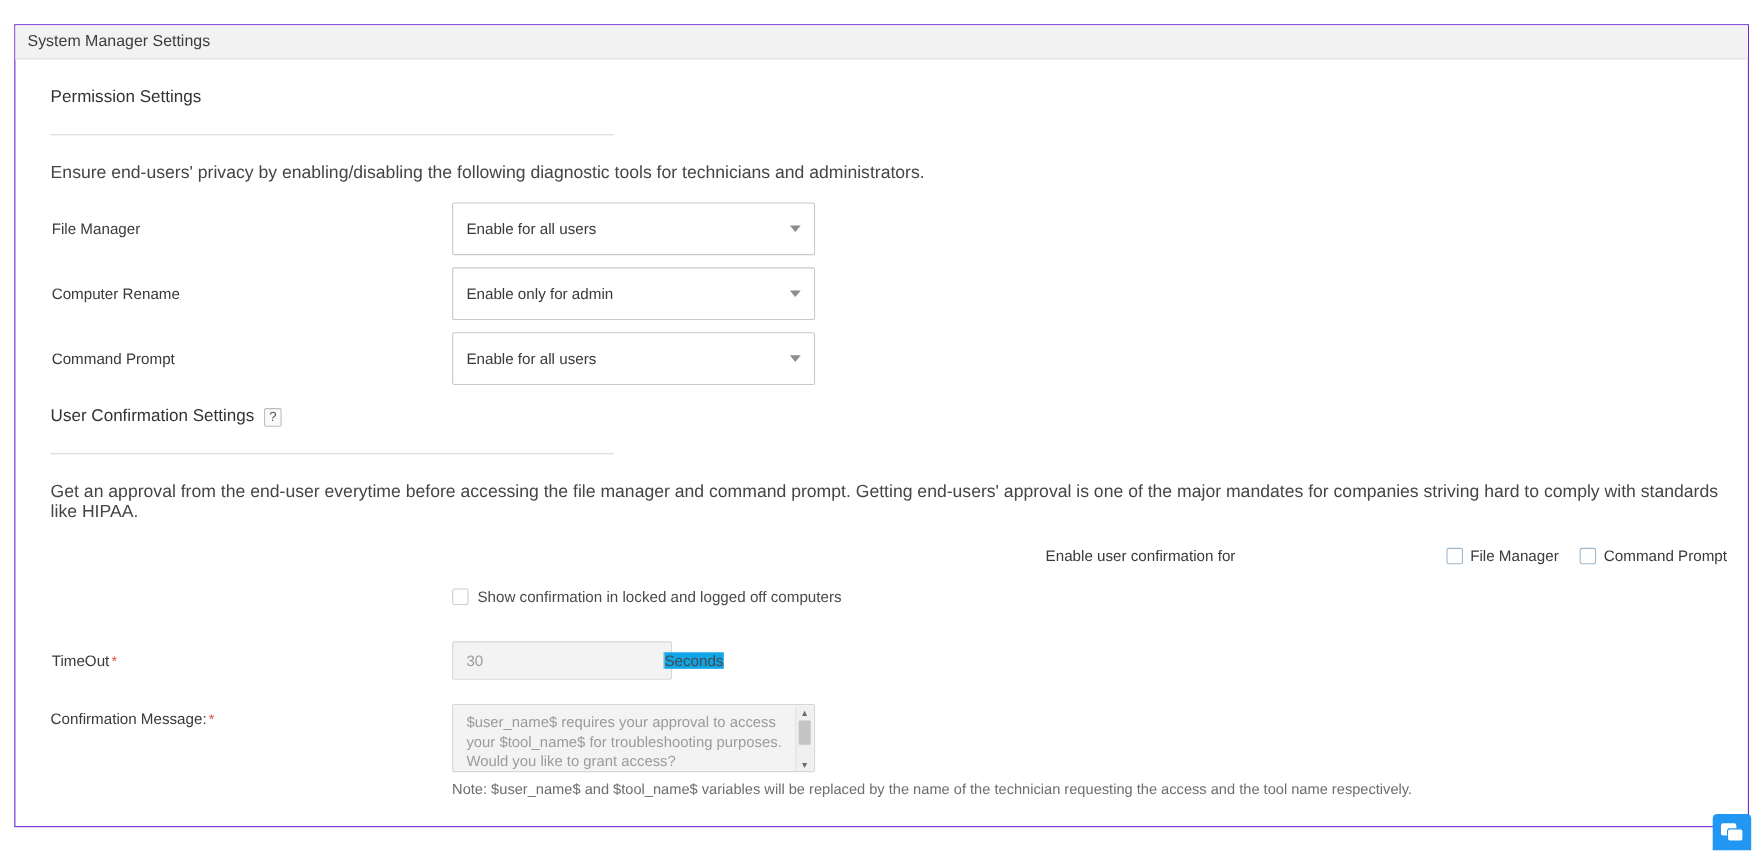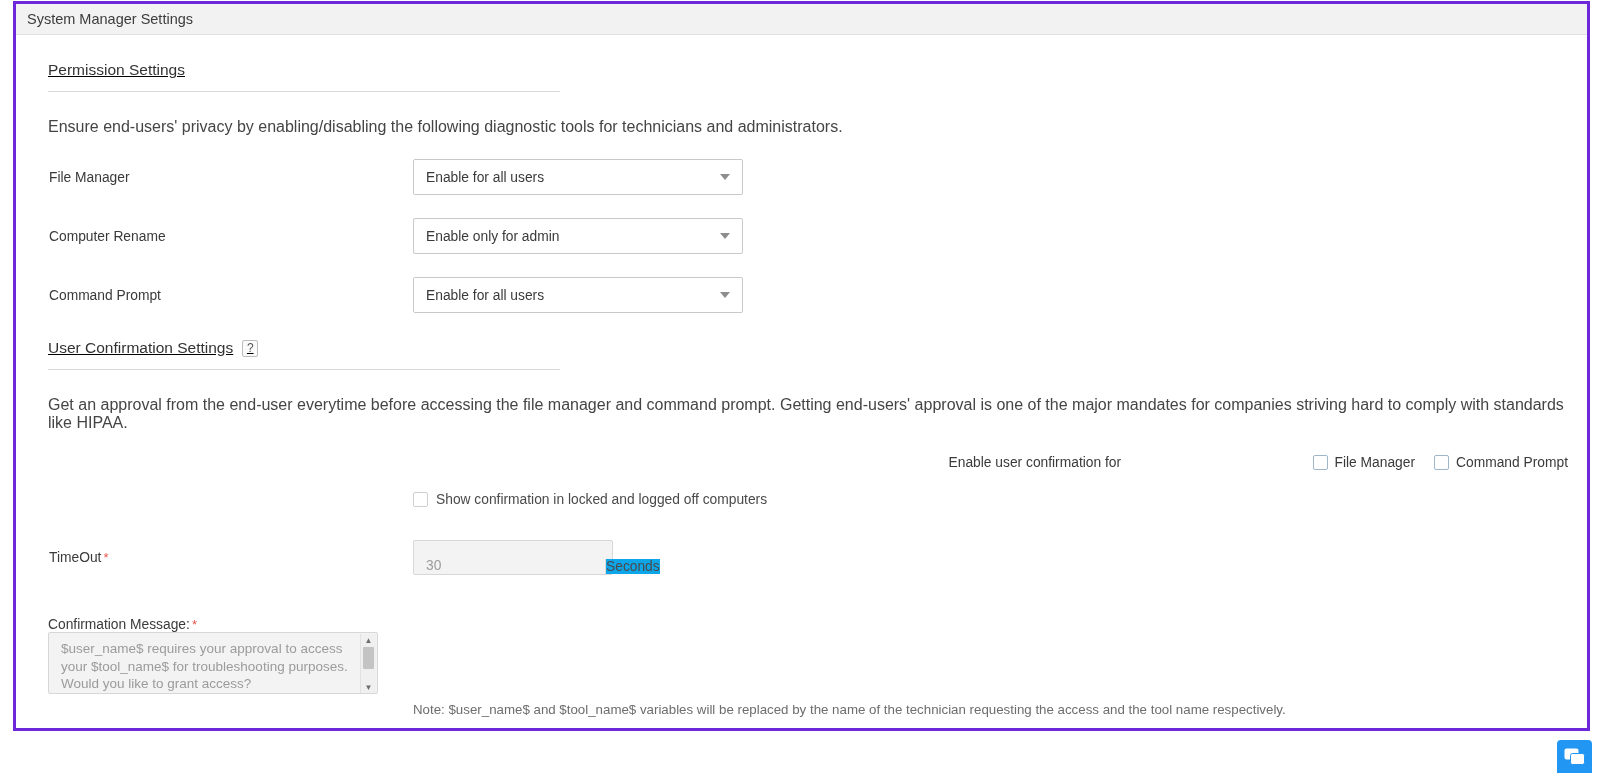--- a/index.html
+++ b/index.html
@@ -11,24 +11,24 @@
   body {
     width: 1602px;
     height: 779px;
     overflow: hidden;
     position: relative;
   }
 
   .page-frame {
     position: absolute;
     left: 13px;
-    top: 1px;
+    top: 22px;
     width: 1577px;
     height: 730px;
-    border: 3px solid #6d28d9;
+    border: 1px solid #6d28d9;
     background: #ffffff;
     box-sizing: border-box;
   }
 
   .panel-header {
     height: 31px;
     background: #f2f2f2;
     border-bottom: 1px solid #e0e0e0;
     display: flex;
     align-items: center;
@@ -42,25 +42,24 @@
 
   .panel-body {
     padding: 26px 0 0 32px;
     box-sizing: border-box;
     position: relative;
   }
 
   .section-title-row {
     width: 512px;
     border-bottom: 1px solid #d8d8d8;
-    padding-bottom: 12px;
+    padding-bottom: 24px;
     display: flex;
     align-items: center;
     gap: 9px;
-    text-decoration: underline;
   }
   .section-title {
     font-size: 15.5px;
     color: #333333;
   }
   .help-icon {
     display: inline-block;
     font-size: 12px;
     color: #555;
     border: 1px solid #bdbdbd;
@@ -93,21 +92,21 @@
     box-sizing: border-box;
   }
   .req {
     color: #e2574c;
     font-size: 13px;
     margin-left: 2px;
   }
 
   .select-box {
     width: 330px;
-    height: 36px;
+    height: 48px;
     border: 1px solid #c9c9c9;
     background: #ffffff;
     border-radius: 2px;
     display: flex;
     align-items: center;
     position: relative;
     box-sizing: border-box;
     cursor: pointer;
   }
   .select-value {
@@ -161,21 +160,21 @@
   .sub-check-row {
     display: flex;
     align-items: center;
     margin-top: 22px;
     margin-left: 365px;
     gap: 8px;
   }
 
   .timeout-wrap {
     display: flex;
-    align-items: flex-end;
+    align-items: center;
     width: 200px;
     height: 35px;
     border: 1px solid #d7d7d7;
     border-radius: 2px;
     background: #f3f3f3;
     box-sizing: border-box;
   }
   .timeout-input {
     flex: 1;
     border: none;
@@ -192,22 +191,21 @@
     align-items: center;
     justify-content: center;
     font-size: 13.8px;
     color: #4a4a4a;
     background: #0ea5e9;
     border-left: 1px solid #dcdcdc;
   }
 
   .msg-row {
     display: flex;
-    margin-top: 36px;
-    flex-direction: column;
+    margin-top: 22px;
   }
   .msg-label {
     width: 365px;
     font-size: 13.8px;
     color: #3a3a3a;
     padding-top: 6px;
     box-sizing: border-box;
   }
   .msg-box {
     width: 330px;

